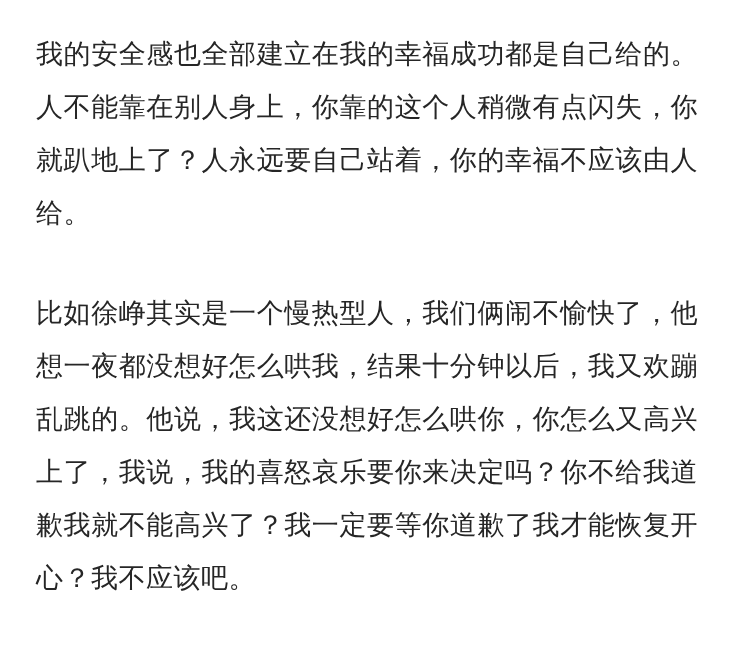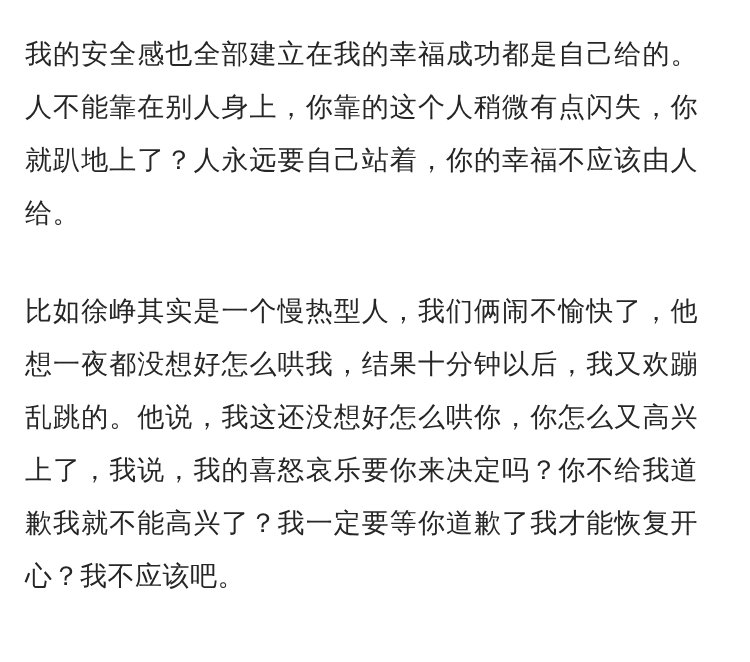--- a/index.html
+++ b/index.html
@@ -11,35 +11,34 @@
     height: 662px;
     background: #ffffff;
     font-family: "Liberation Sans", sans-serif;
     overflow: hidden;
   }
   .page {
     box-sizing: border-box;
     width: 750px;
     height: 662px;
     background: #ffffff;
-    padding: 28px 52px 0 25px;
+    padding: 28px 52px 0 36px;
   }
   .paragraph {
     font-size: 27px;
     line-height: 53px;
     color: #262626;
     letter-spacing: 0.5px;
     text-align: justify;
     text-justify: inter-ideograph;
     margin: 0;
     font-weight: 400;
   }
   .paragraph + .paragraph {
     margin-top: 47px;
-    font-family: Liberation Mono, monospace;
   }
 </style>
 </head>
 <body>
 
 <div class="page">
   <p class="paragraph">我的安全感也全部建立在我的幸福成功都是自己给的。人不能靠在别人身上，你靠的这个人稍微有点闪失，你就趴地上了？人永远要自己站着，你的幸福不应该由人给。</p>
   <p class="paragraph">比如徐峥其实是一个慢热型人，我们俩闹不愉快了，他想一夜都没想好怎么哄我，结果十分钟以后，我又欢蹦乱跳的。他说，我这还没想好怎么哄你，你怎么又高兴上了，我说，我的喜怒哀乐要你来决定吗？你不给我道歉我就不能高兴了？我一定要等你道歉了我才能恢复开心？我不应该吧。</p>
 </div>
 

